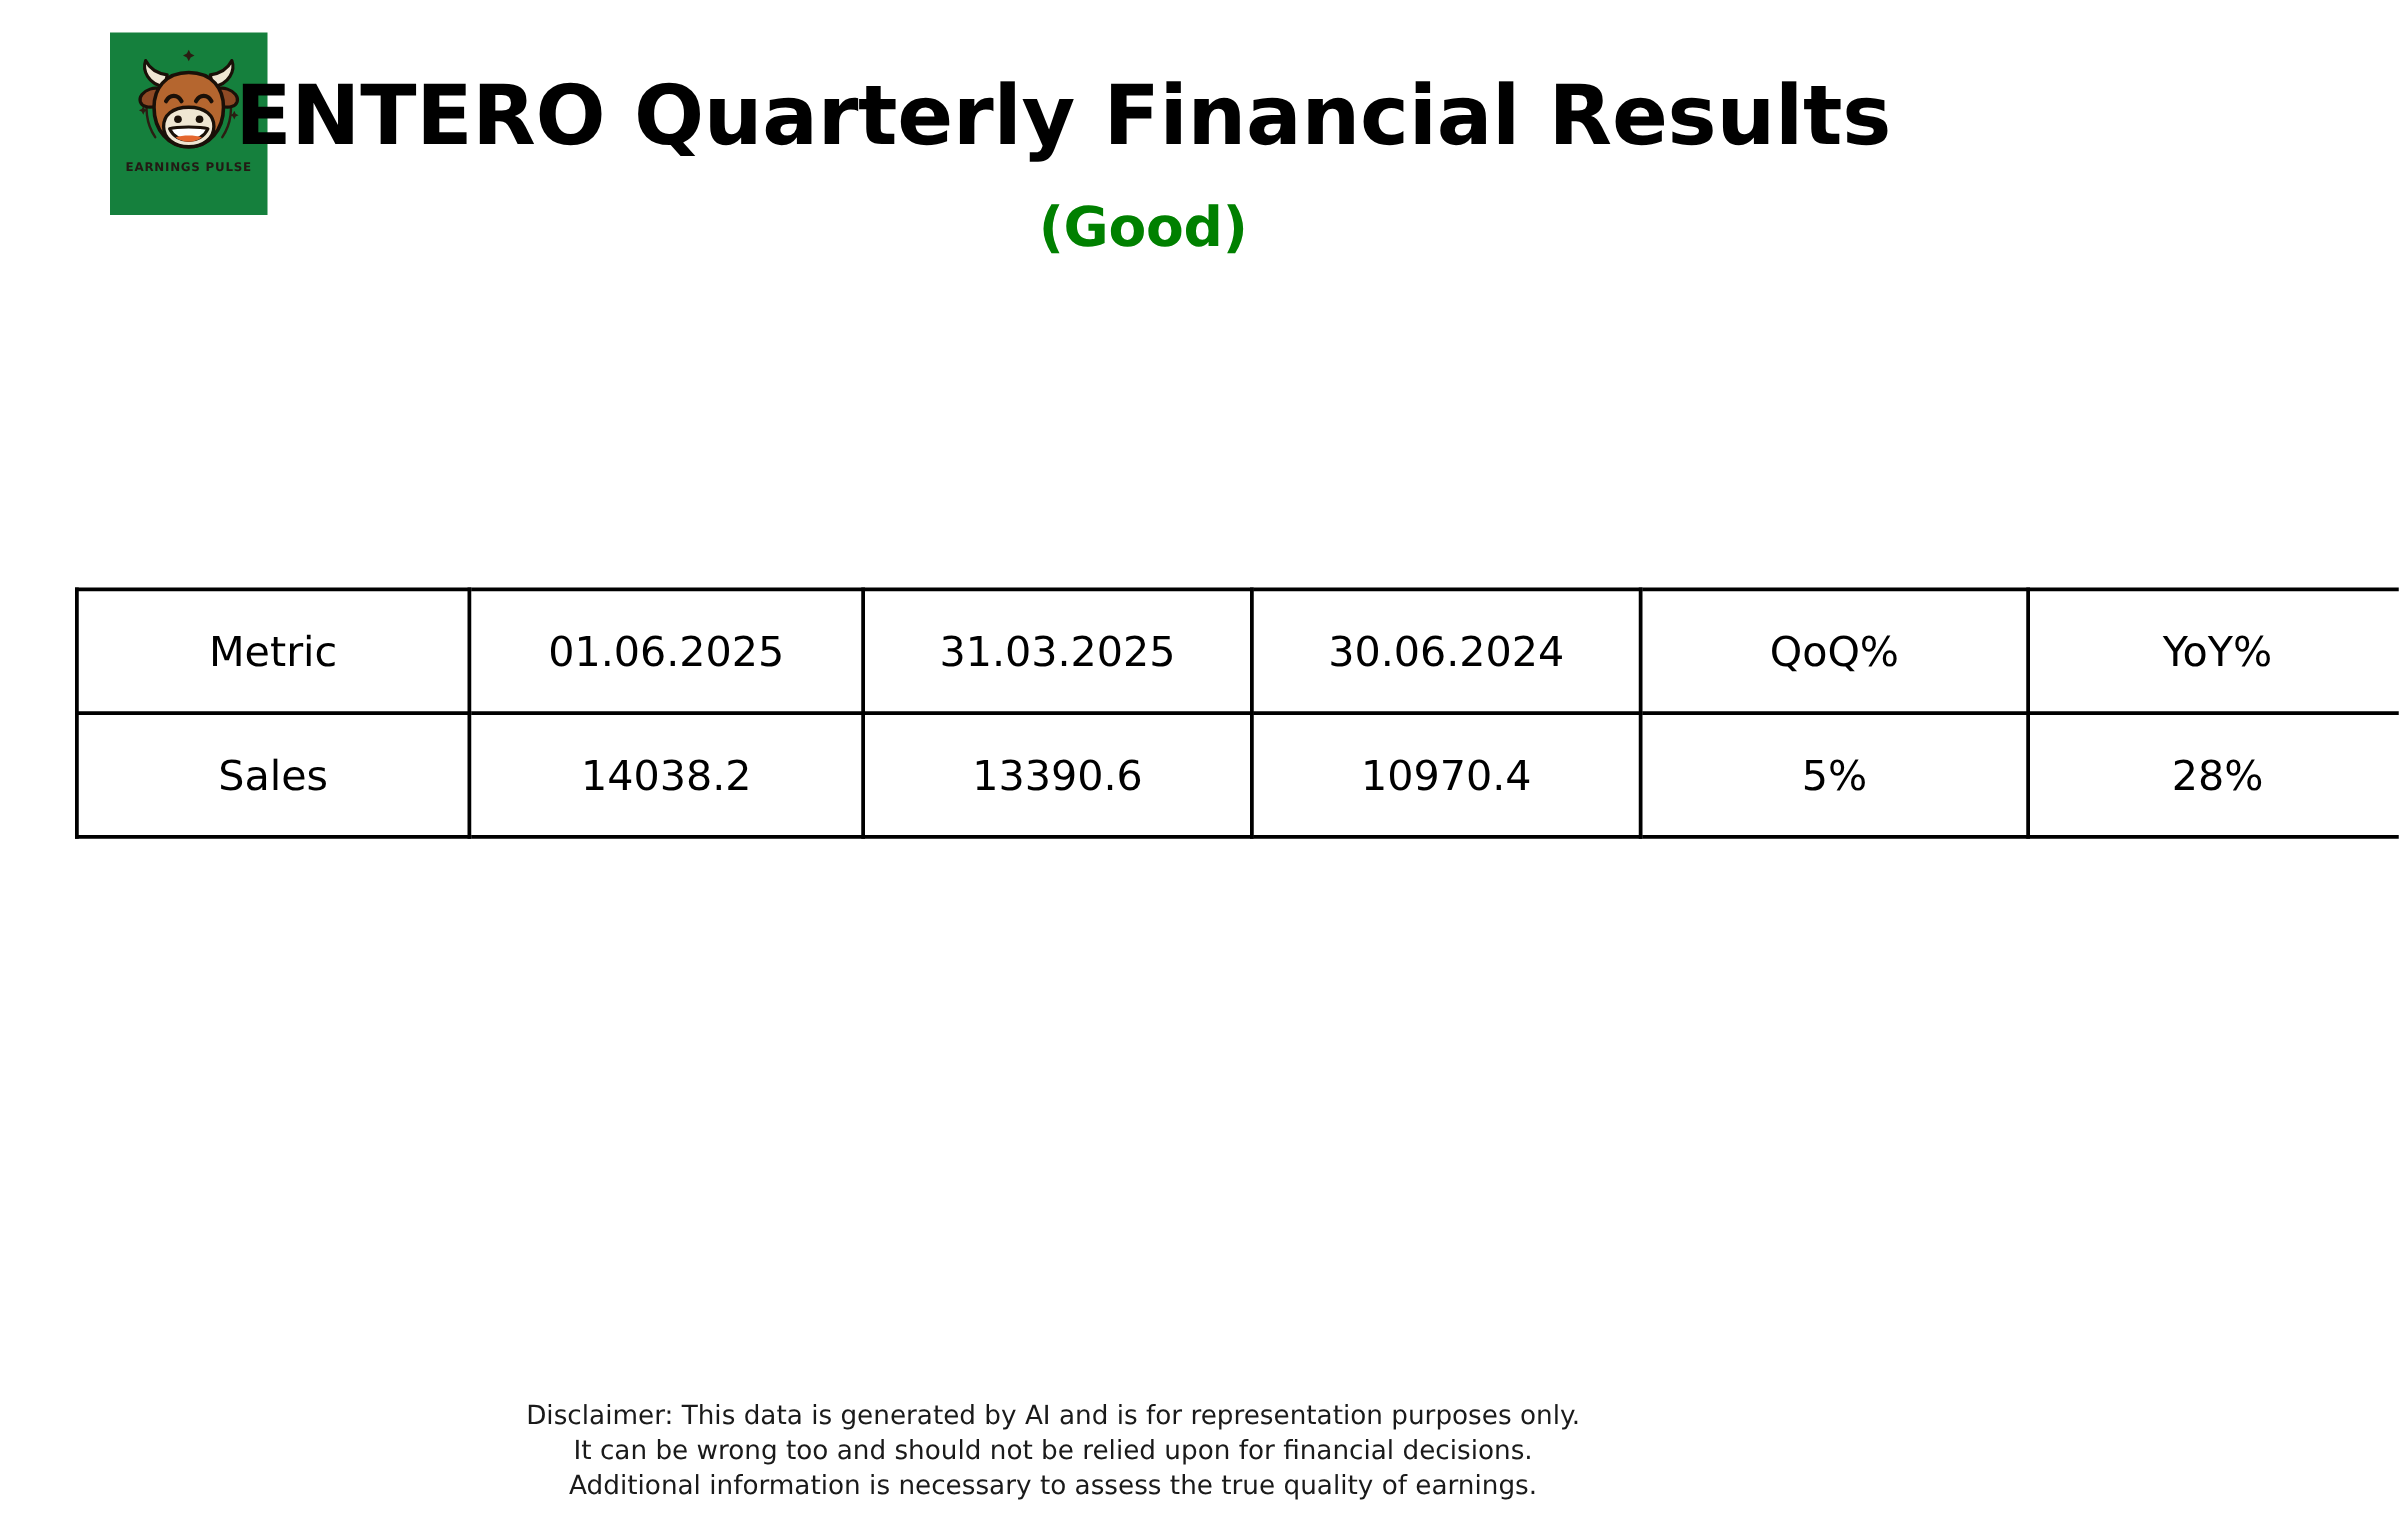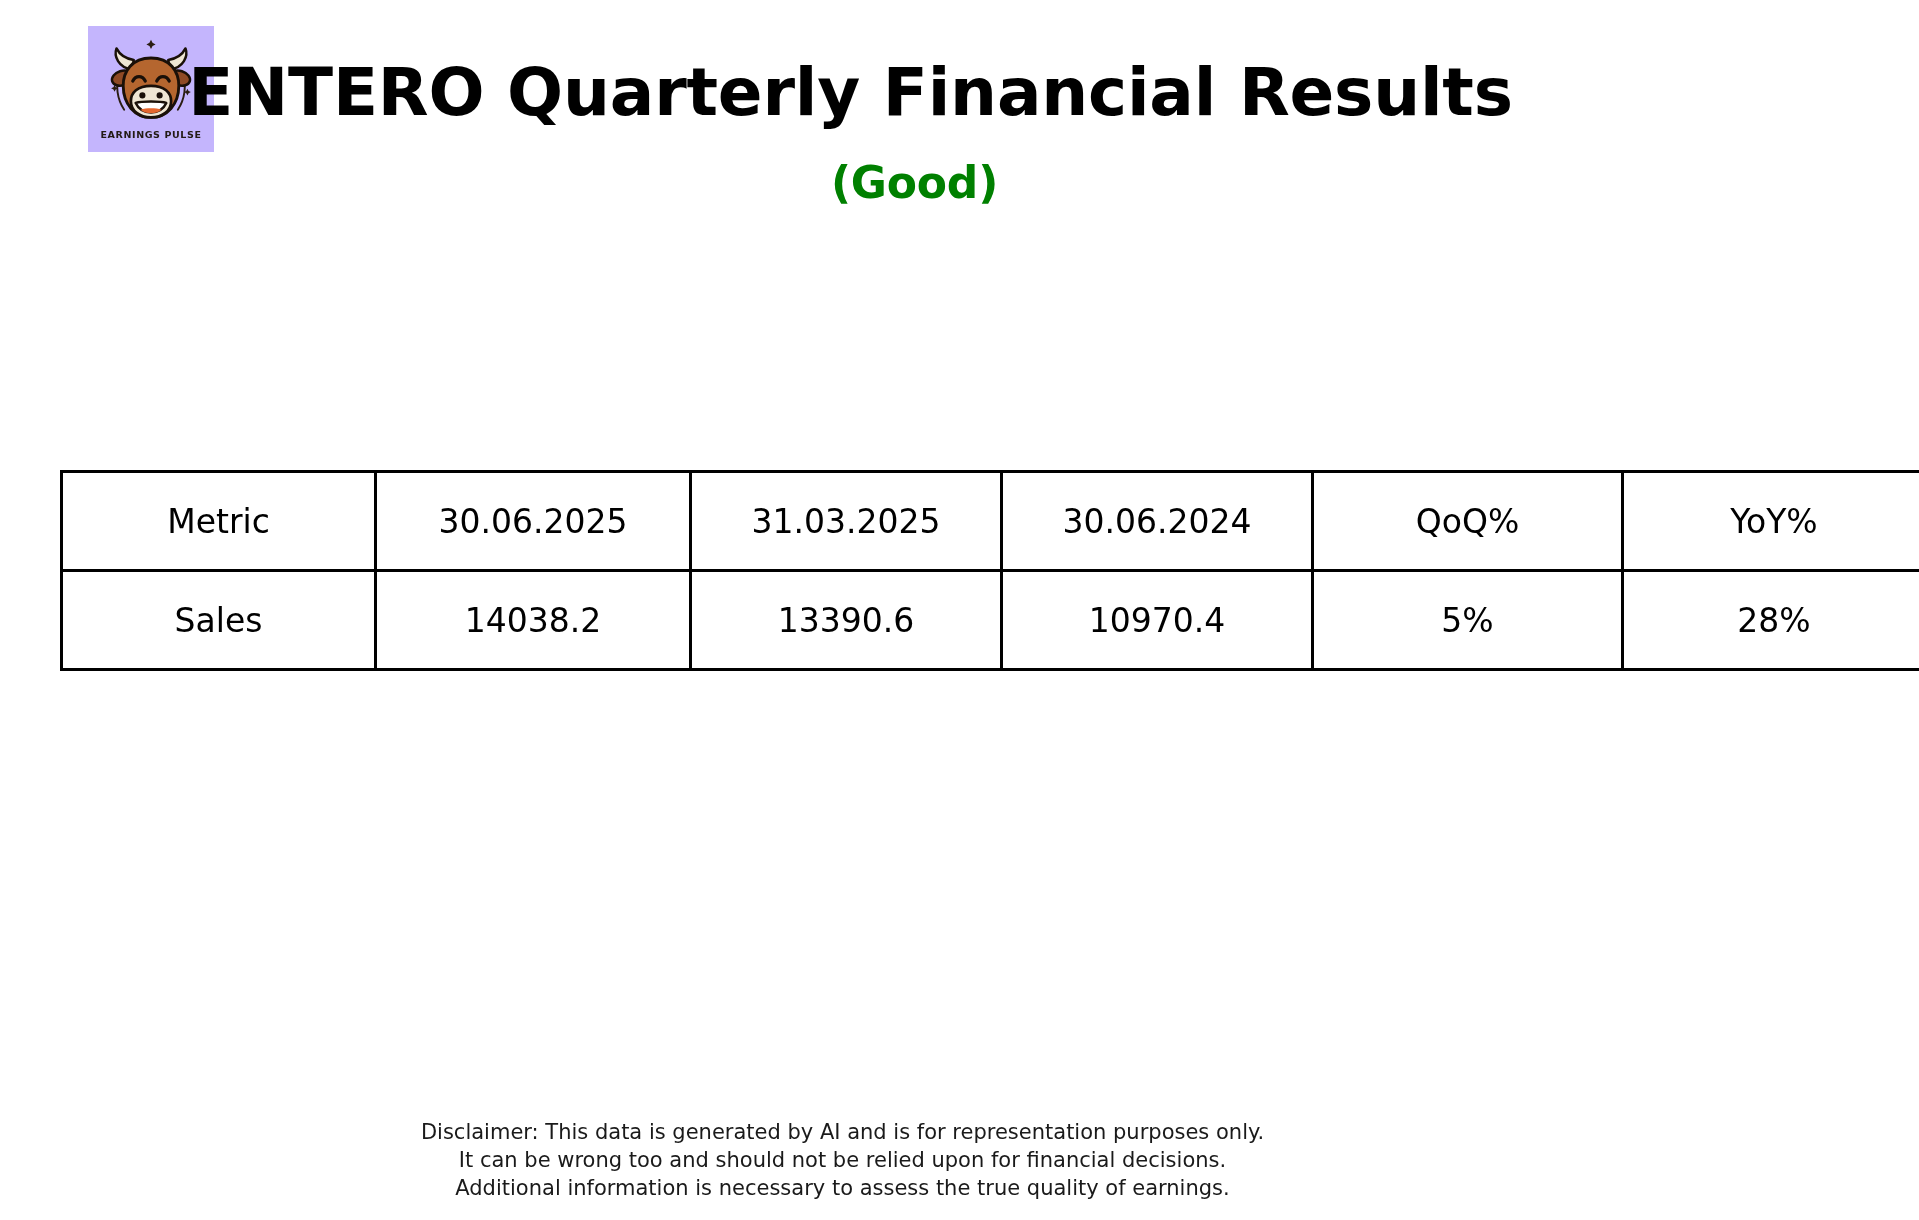--- a/index.html
+++ b/index.html
@@ -14,22 +14,22 @@
     font-family: "DejaVu Sans", sans-serif;
     overflow: hidden;
   }
 
   
   .logo-box {
     position: absolute;
     left: 88px;
     top: 26px;
     width: 126px;
-    height: 126px;
-    background: #c4b5fd;
+    height: 146px;
+    background: #15803d;
     display: flex;
     flex-direction: column;
     align-items: center;
     justify-content: flex-start;
     overflow: hidden;
   }
   .logo-mark {
     width: 96px;
     height: 92px;
     margin-top: 9px;
@@ -178,21 +178,21 @@
       <col class="c0">
         <col class="c1">
         <col class="c2">
         <col class="c3">
         <col class="c4">
         <col class="c5">
     </colgroup>
     <tbody>
       <tr>
         <td>Metric</td>
-        <td>30.06.2025</td>
+        <td>01.06.2025</td>
         <td>31.03.2025</td>
         <td>30.06.2024</td>
         <td>QoQ%</td>
         <td>YoY%</td>
       </tr>
       <tr>
         <td>Sales</td>
         <td>14038.2</td>
         <td>13390.6</td>
         <td>10970.4</td>

